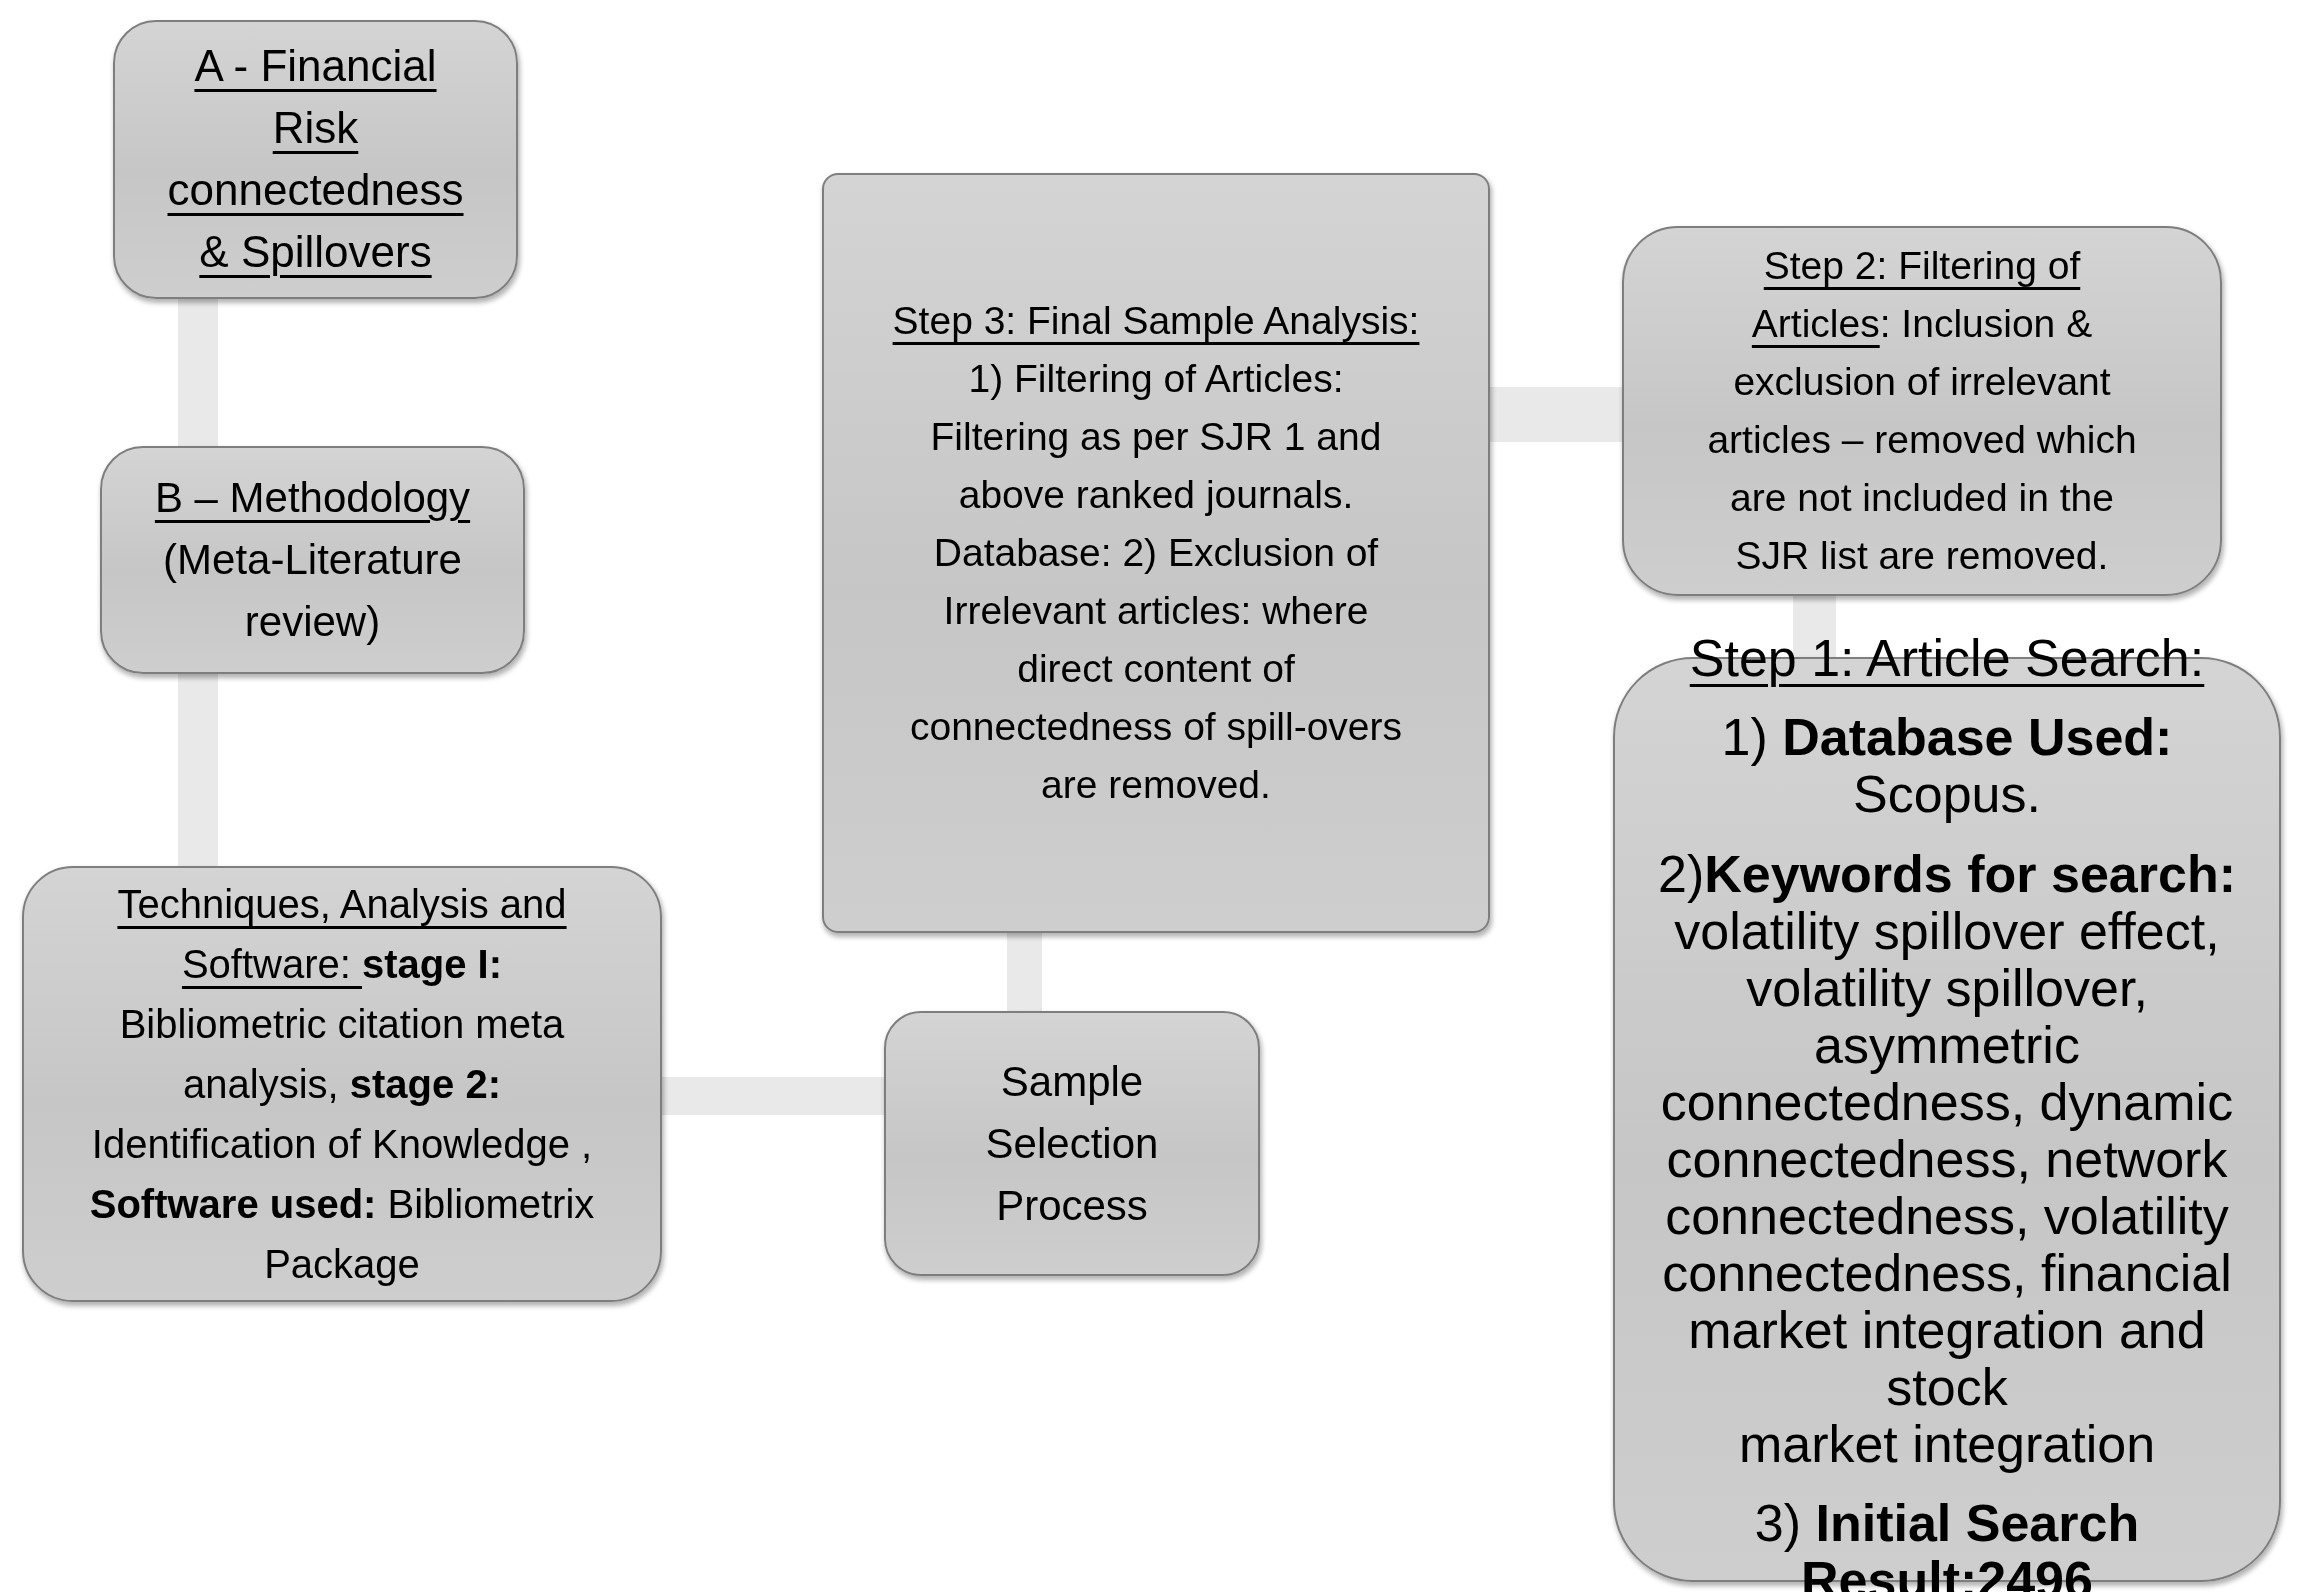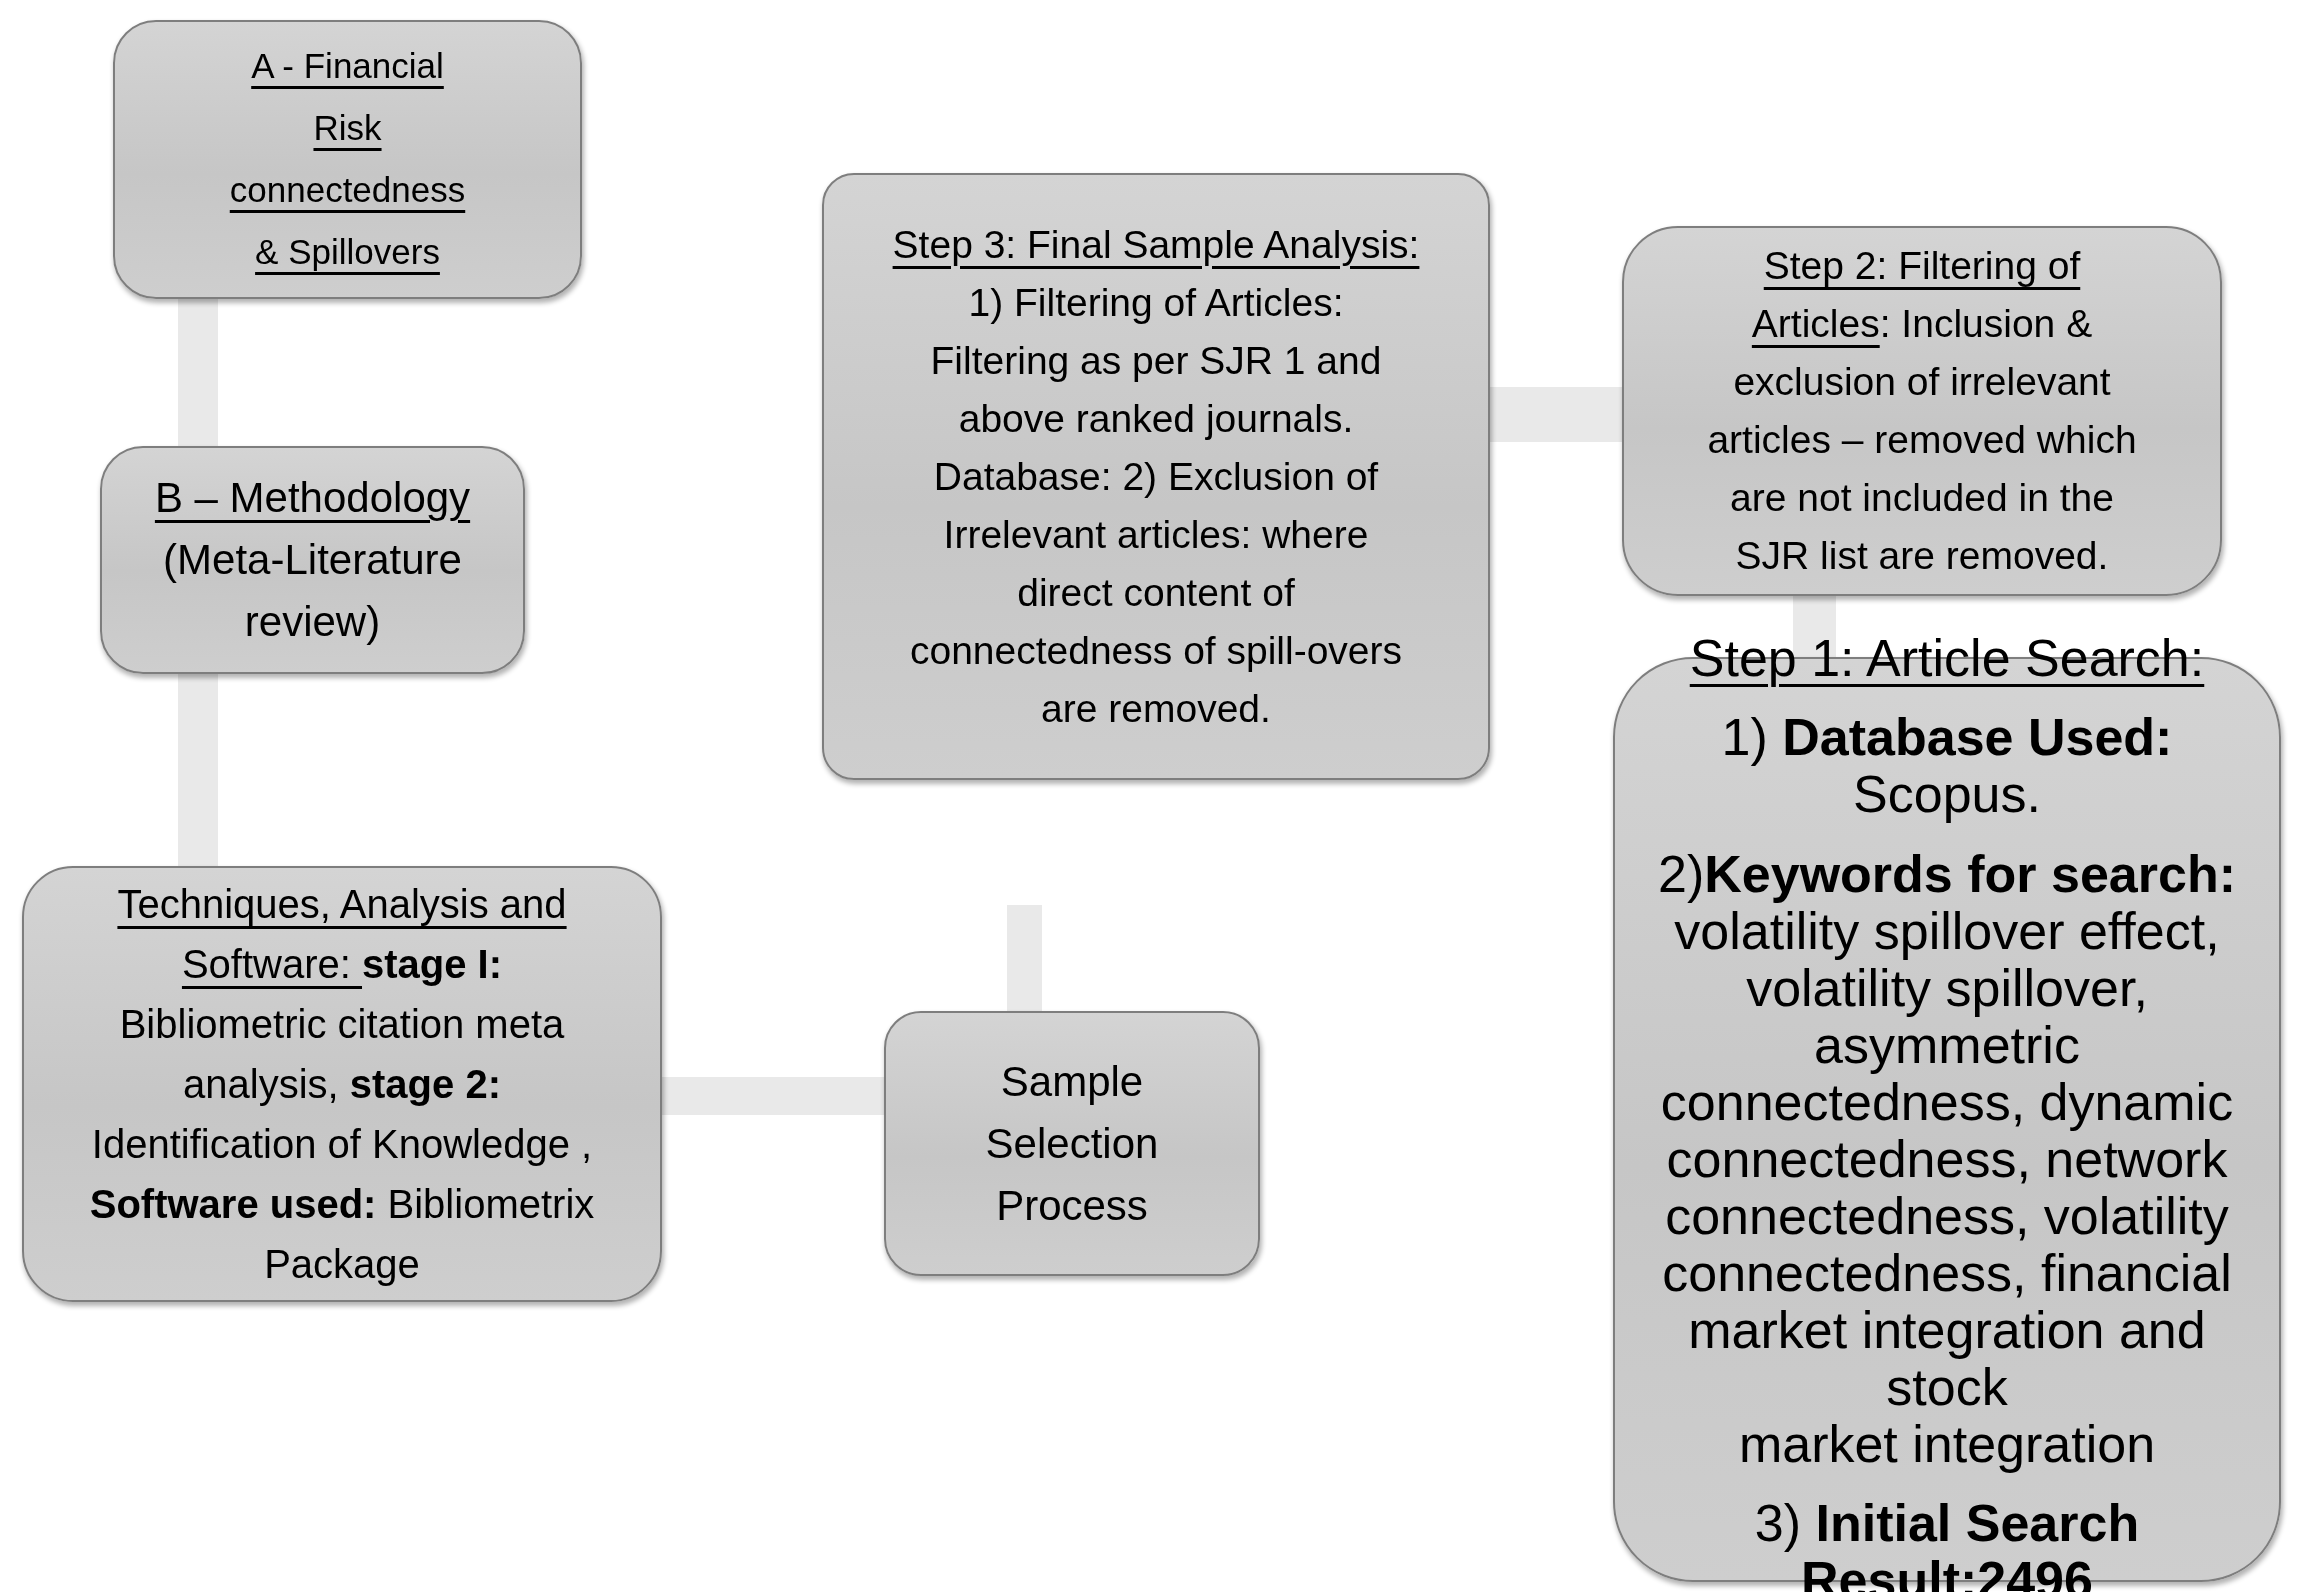--- a/index.html
+++ b/index.html
@@ -18,24 +18,24 @@
     display:flex;flex-direction:column;justify-content:center;
     text-align:center;
   }
   .box .content{width:100%;padding:0 12.2px;box-sizing:border-box;}
   .para{margin:0;}
   .para + .para{margin-top:22.6px;}
   .b{font-weight:700;}
   .u{text-decoration:underline;text-decoration-thickness:3.1px;text-underline-offset:8px;}
 
   
-  #box-a {left:113px;  top:19.6px;   width:469px;  height:279px;  font-size:35px; line-height:62px; border-radius:43px;}
+  #box-a {left:113px;  top:19.6px;   width:405px;  height:279px;  font-size:44px; line-height:62px; border-radius:43px;}
   #box-b {left:100px;  top:446px;  width:425px;  height:228px;  font-size:42px; line-height:62px; border-radius:43px;}
   #box-t {left:22px;   top:866px; width:640px; height:436px;  font-size:40px; line-height:60px;  border-radius:51px;justify-content:center;}
-  #box-s3{left:822px; top:173px;  width:668px; height:607px; font-size:39px; line-height:58px;  border-radius:32px;}
+  #box-s3{left:822px; top:173px;  width:668px; height:760px; font-size:39px; line-height:58px;  border-radius:16px;}
   #box-ss{left:884px; top:1011px; width:376px;  height:265px;  font-size:42px; line-height:62px; border-radius:37px;}
   #box-s2{left:1622px; top:226px;  width:600px;  height:370px;  font-size:39px; line-height:58px;  border-radius:56px;}
   #box-s1{left:1613px; top:657px; width:668px; height:925px; font-size:52px; line-height:57px;  border-radius:80px;}
 
   
   #conn-a-b  {left:178px;  top:288px;  width:40px;  height:168px;}
   #conn-b-t  {left:178px;  top:667px; width:40px;  height:208px;}
   #conn-t-ss {left:655px; top:1077px; width:282px; height:38px;}
   #conn-s3-ss{left:1007px; top:905px; width:35px;  height:114px;}
   #conn-s3-s2{left:1484px; top:387px;  width:146px; height:55px;}

